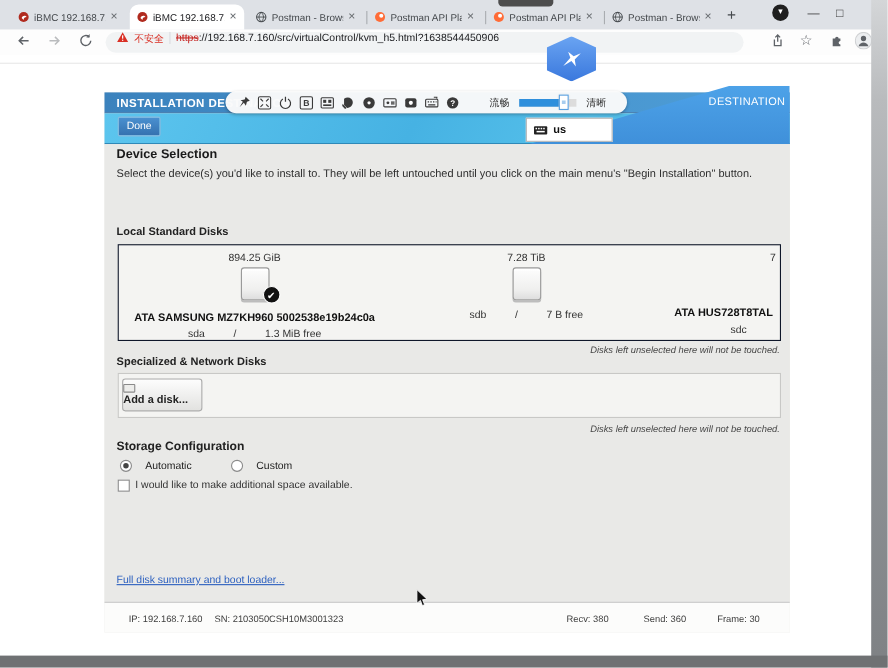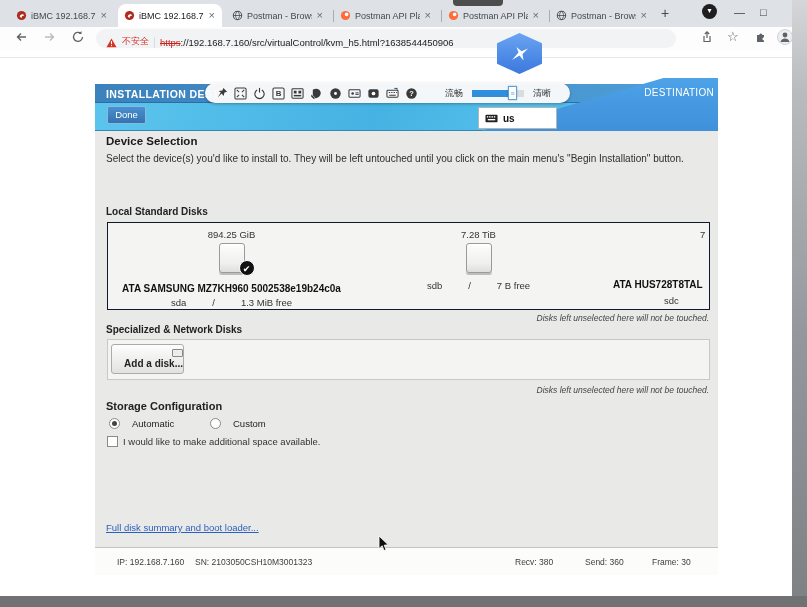--- a/index.html
+++ b/index.html
@@ -22,21 +22,21 @@
   .tab.sep::before { content:''; position:absolute; left:-1px; top:6px; width:1px; height:12px; background:#a9acb0; }
   .fav { width:11px; height:11px; flex:0 0 auto; }
   .newtab { position:absolute; left:656px; top:5px; font-size:14px; color:#45494d; width:18px; text-align:center; }
   .winbtn { position:absolute; top:6px; font-size:11px; color:#3a3a3a; }
   .circlebtn { position:absolute; left:702px; top:4px; width:15px; height:15px; border-radius:50%; background:#1f1f1f;
     color:#fff; font-size:8px; line-height:14px; text-align:center; }
 
   .toolbar { position:absolute; left:0; top:27px; width:793px; height:23px; background:#fdfdfd; }
   .navico { position:absolute; top:30px; }
   .omnibox { position:absolute; left:96px; top:29px; width:580px; height:19px; border-radius:10px;
-    background:#f1f3f4; display:flex; align-items:flex-end; padding:0 10px; gap:5px; }
+    background:#f1f3f4; display:flex; align-items:flex-start; padding:0 10px; gap:5px; }
   .warn-label { color:#d93025; font-size:9px; }
   .om-div { width:1px; height:11px; background:#dadce0; }
   .url { font-size:9.5px; color:#202124; white-space:nowrap; overflow:hidden; }
   .url .proto { color:#c5221f; text-decoration:line-through; }
   .page-divider { position:absolute; left:0; top:57px; width:793px; height:1px; background:#e8e8e8; }
 
   
   .hexagon { position:absolute; left:497px; top:33px; width:45px; height:41px; z-index:45;
     clip-path:polygon(50% 0%,100% 25%,100% 75%,50% 100%,0% 75%,0% 25%);
     background:linear-gradient(180deg,#6aa4f2,#3a78dd); display:flex; align-items:center; justify-content:center; }
@@ -84,21 +84,21 @@
   .d3-name { position:absolute; left:505px; top:56px; font-size:10px; font-weight:bold; color:#111; white-space:nowrap; }
   .d3-dev { position:absolute; left:556px; top:72px; font-size:9.5px; color:#333; }
 
   .note { position:absolute; right:9px; font-size:8.5px; font-style:italic; color:#454545; }
   .note1 { top:229px; } .note2 { top:301px; }
 
   .spec-box { position:absolute; left:12px; top:255px; width:603px; height:41px;
     background:#f4f4f2; border:1px solid #c8c8c6; }
   .add-disk { position:absolute; left:3px; top:4px; width:73px; height:30px;
     background:linear-gradient(#fdfdfd,#e2e2e0); border:1px solid #ababab; border-radius:3px;
-    display:flex; flex-direction:column; align-items:flex-end; justify-content:center; }
+    display:flex; flex-direction:column; align-items:flex-start; justify-content:center; }
   .add-disk .mini-disk { width:11px; height:8px; background:#ededeb; border:1px solid #8a8a8a; border-radius:1px; margin-bottom:1px; }
   .add-disk .lbl { font-size:10px; font-weight:bold; color:#222; }
 
   .opt-row { position:absolute; top:334px; display:flex; align-items:center; gap:12px; font-size:9.5px; color:#222; }
   .opt-auto { left:14px; } .opt-custom { left:115px; }
   .radio { width:11px; height:11px; border:1px solid #8a8a8a; border-radius:50%; background:#fff; position:relative; }
   .radio.sel::after { content:''; position:absolute; left:2px; top:2px; width:5px; height:5px; border-radius:50%; background:#444; }
   .chk-row { position:absolute; left:12px; top:352px; display:flex; align-items:center; gap:5px; font-size:9.5px; color:#333; }
   .checkbox { width:11px; height:11px; border:1px solid #8a8a8a; background:#fff; }
 

